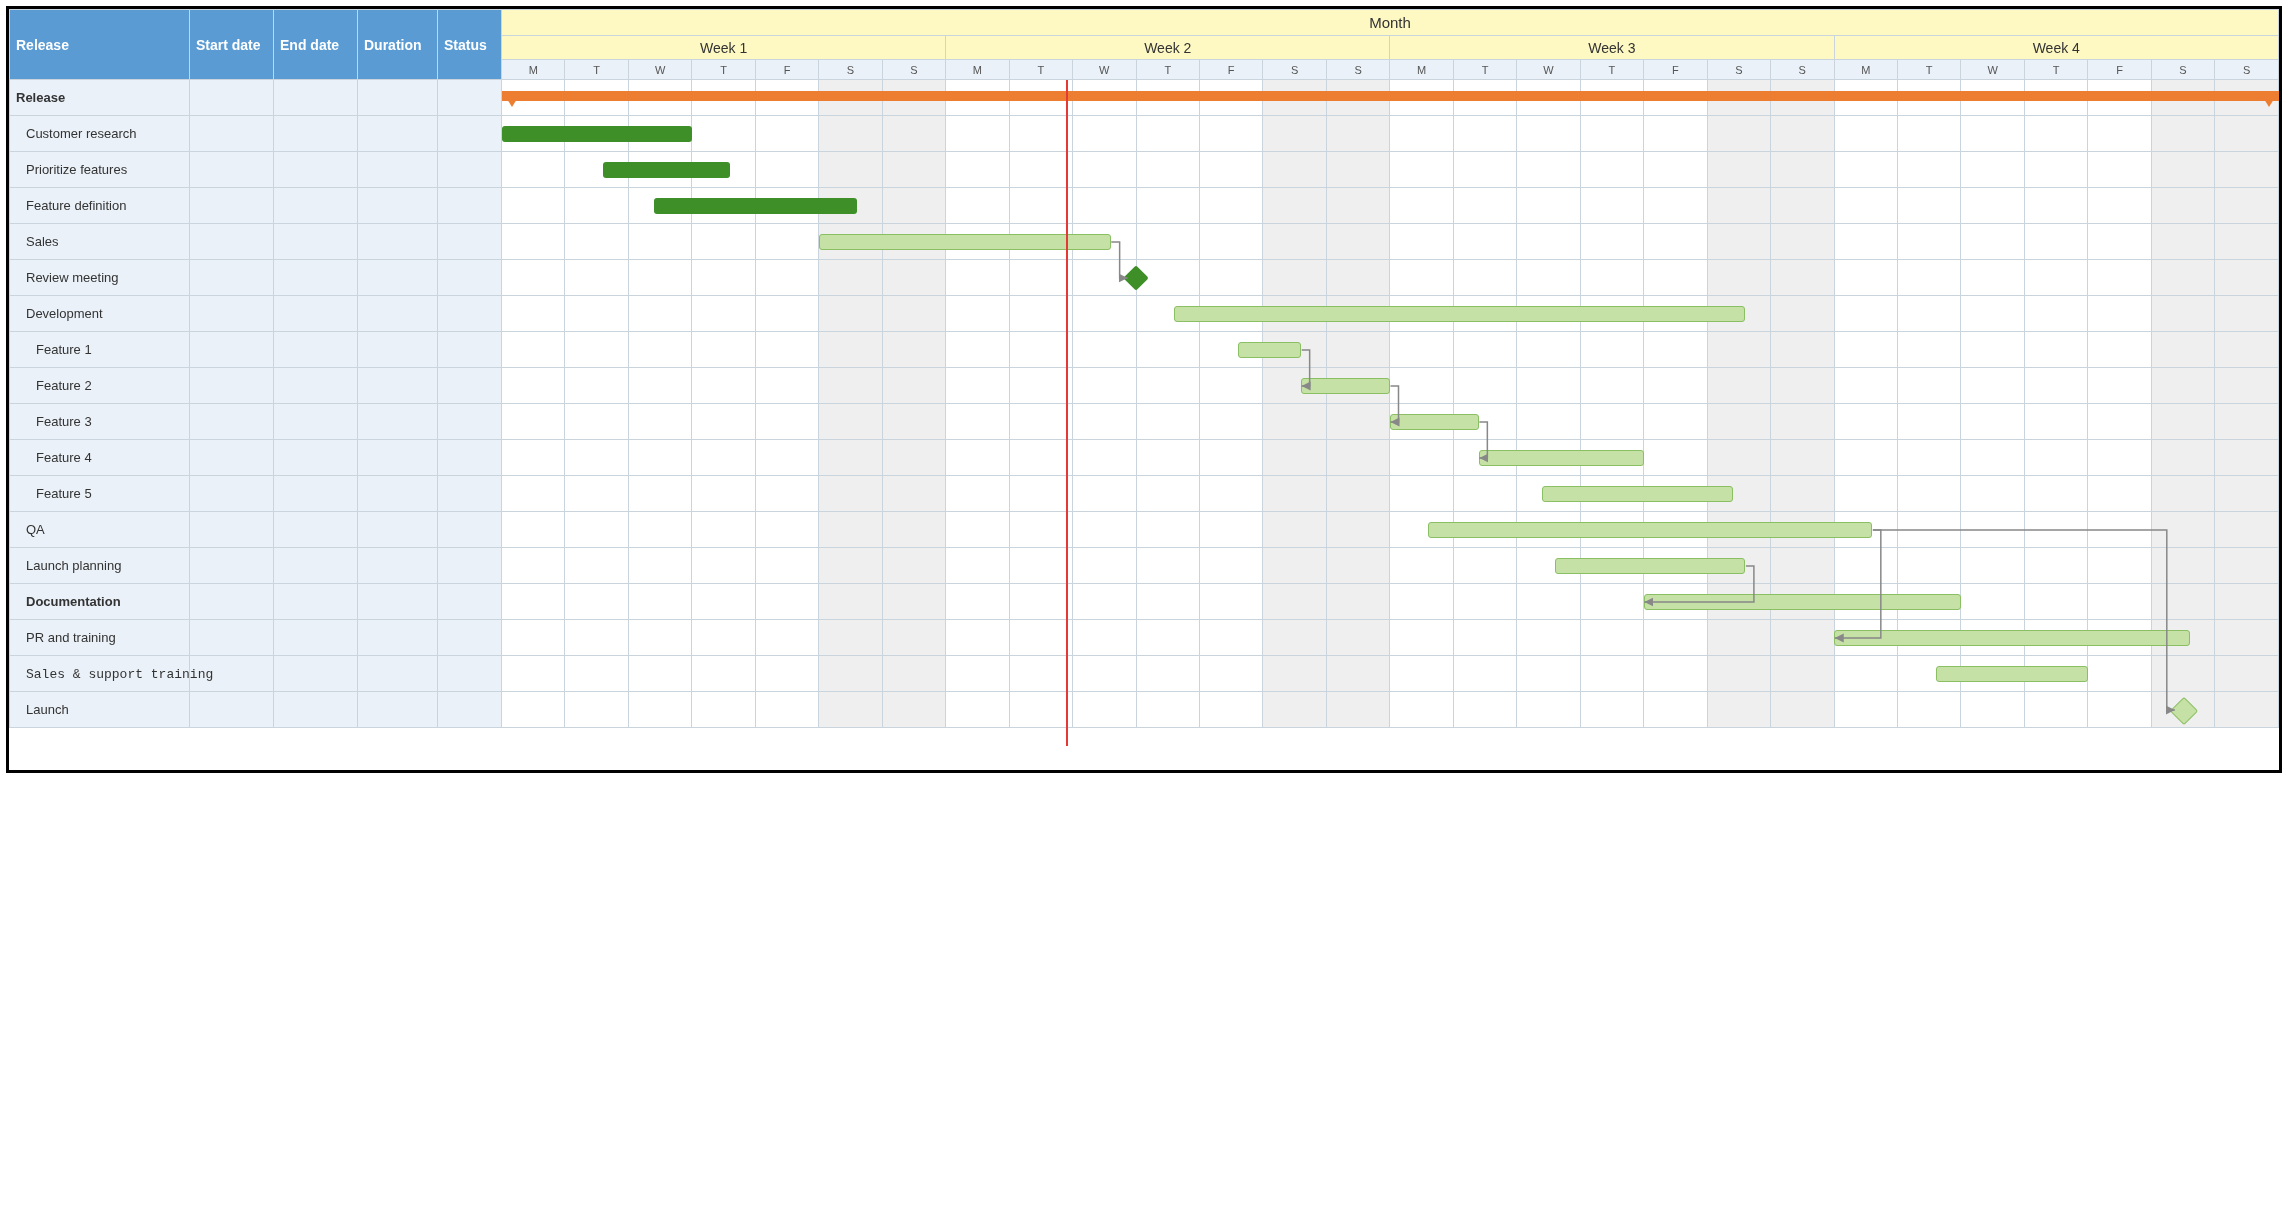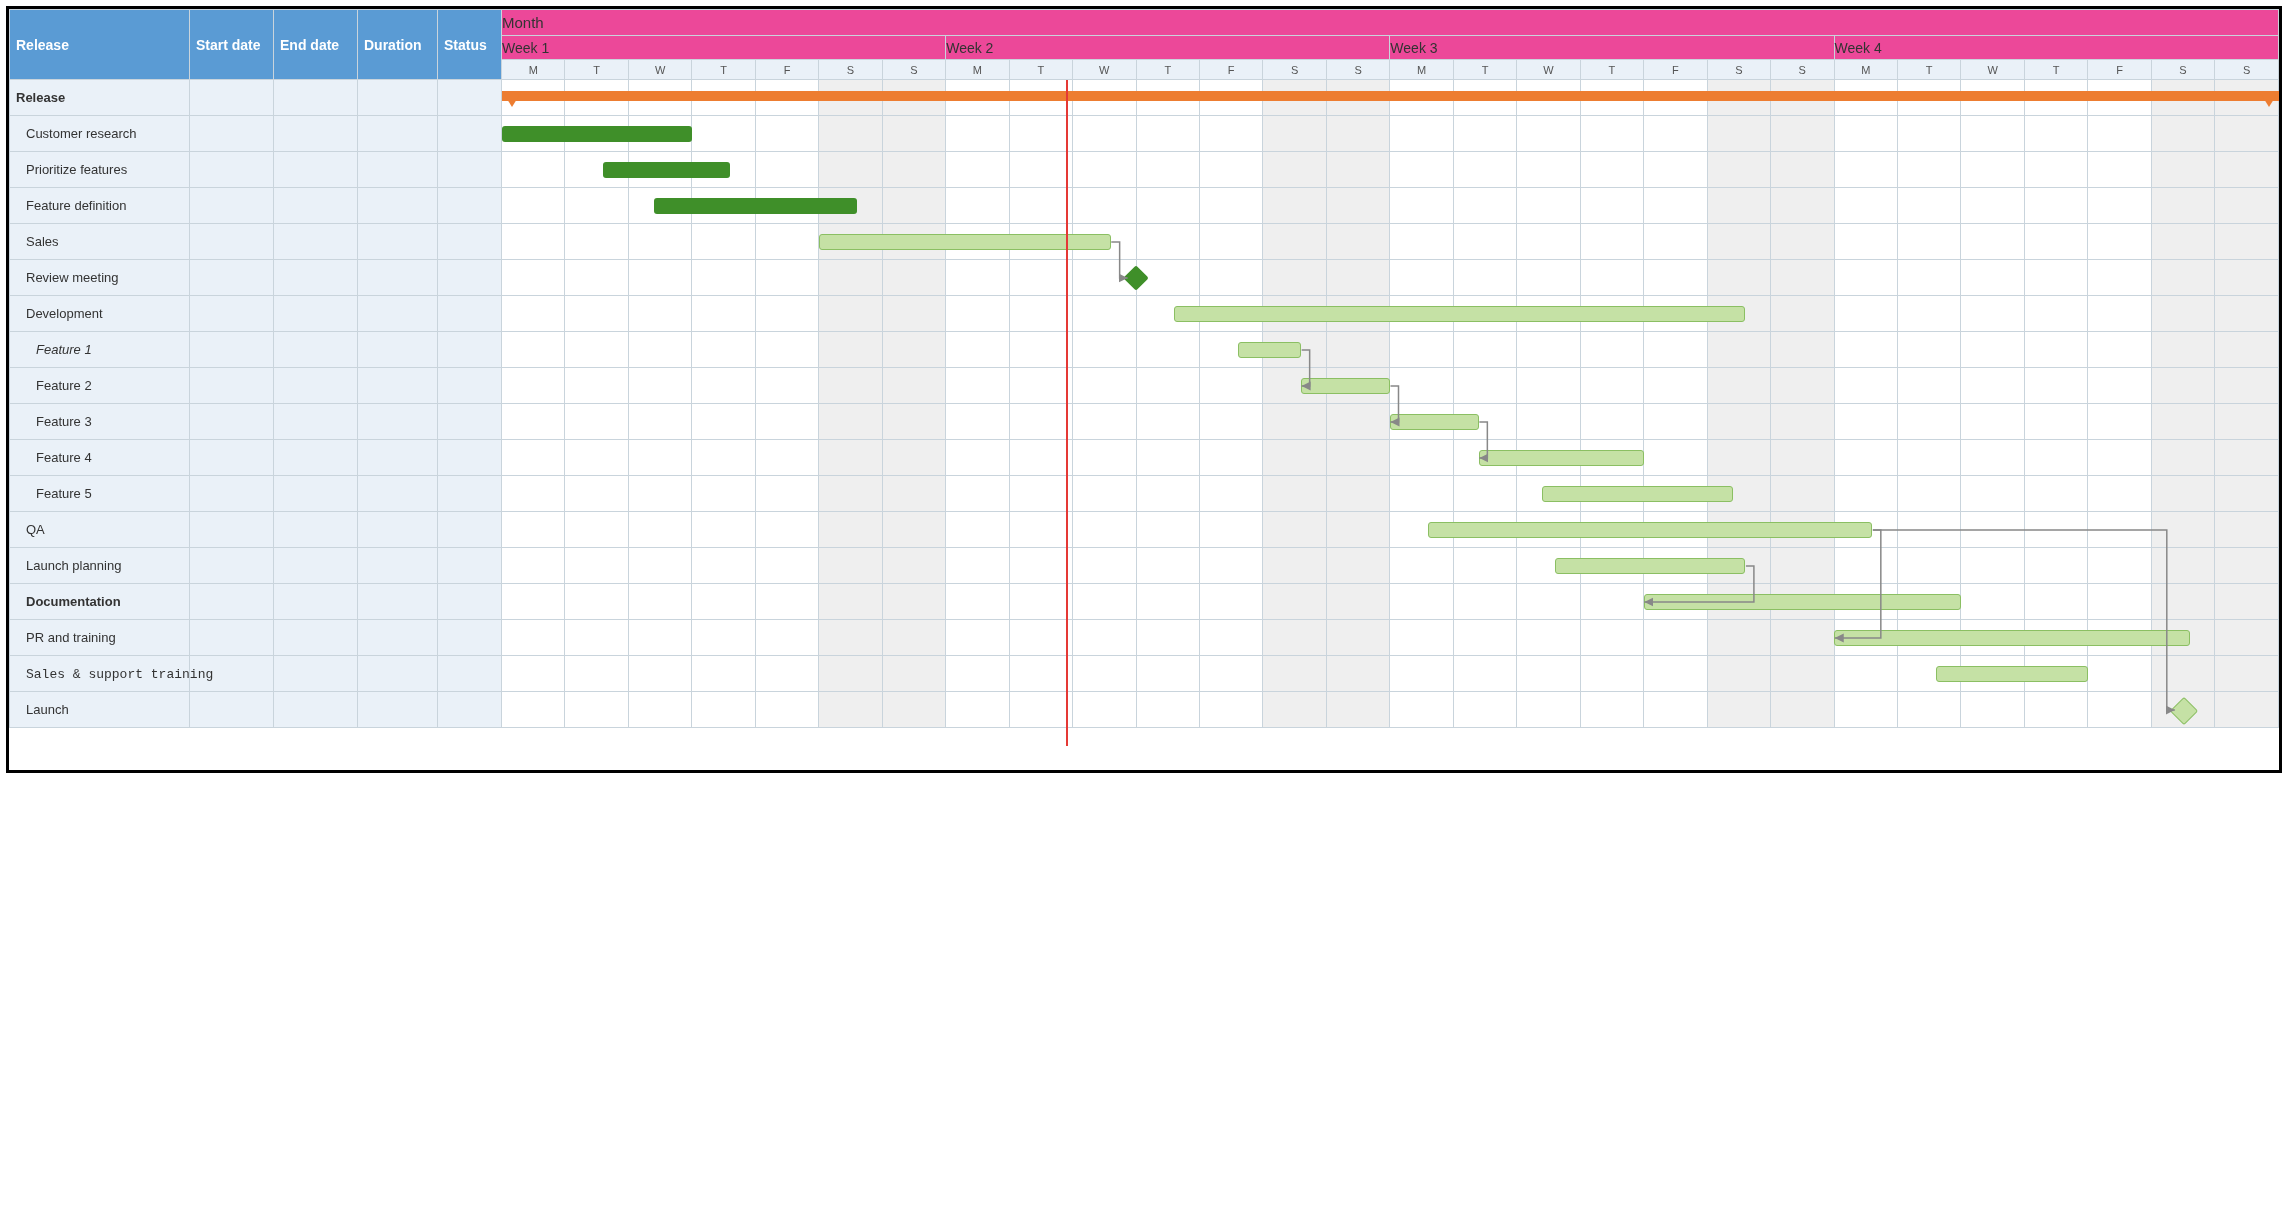--- a/index.html
+++ b/index.html
@@ -27,24 +27,24 @@
   }
   th.blue {
     background: #5a9bd4;
     color: #fff;
     font-weight: bold;
     text-align: left;
     padding: 8px 6px;
     font-size: 14px;
   }
   th.month, th.week {
-    background: #ec4899;
+    background: #fef9c3;
     color: #333;
     font-weight: normal;
-    text-align: left;
+    text-align: center;
     font-size: 14px;
   }
   th.month { height: 26px; font-size: 15px; }
   th.week  { height: 24px; }
   th.day {
     background: #eaf1f8;
     color: #555;
     font-weight: normal;
     text-align: center;
     font-size: 11px;
@@ -474,21 +474,21 @@
             <td class="daycell weekend"></td>
             <td class="daycell"></td>
             <td class="daycell"></td>
             <td class="daycell"></td>
             <td class="daycell"></td>
             <td class="daycell"></td>
             <td class="daycell weekend"></td>
             <td class="daycell weekend"></td>
           </tr>
           <tr>
-            <td class="taskcell"><span style="padding-left: 20px; font-style: italic;">Feature 1</span></td>
+            <td class="taskcell"><span style="padding-left: 20px;">Feature 1</span></td>
             <td class="metacell"></td>
             <td class="metacell"></td>
             <td class="metacell"></td>
             <td class="metacell"></td>
             <td class="daycell"></td>
             <td class="daycell"></td>
             <td class="daycell"></td>
             <td class="daycell"></td>
             <td class="daycell"></td>
             <td class="daycell weekend"></td>

